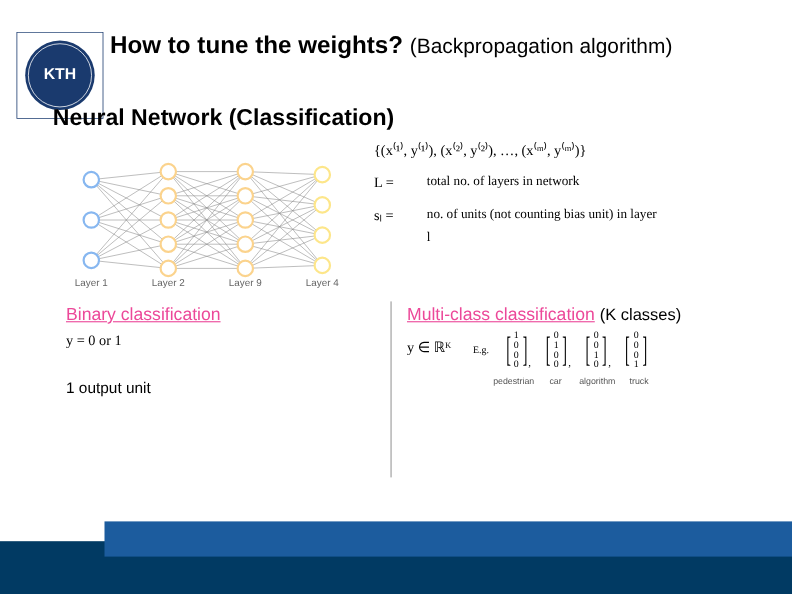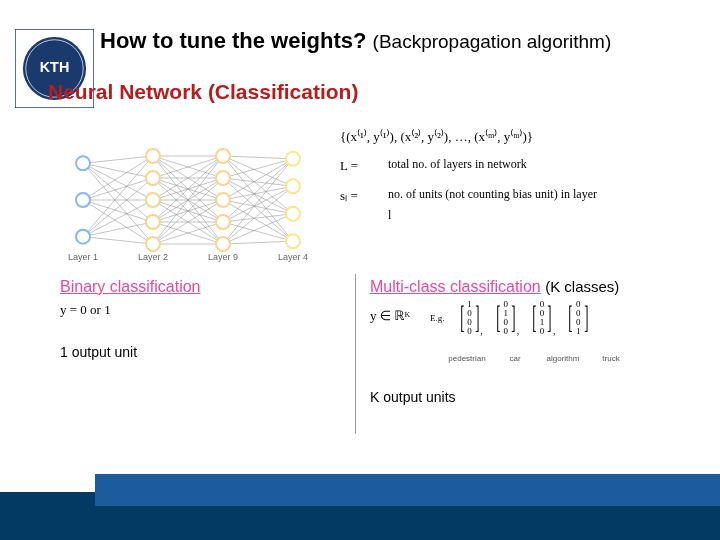--- a/index.html
+++ b/index.html
@@ -1,39 +1,39 @@
 <!DOCTYPE html>
 <html><head>
 <meta charset="utf-8">
 <style>
   * { box-sizing: border-box; margin: 0; padding: 0; }
   body { width: 720px; height: 540px; background: #fff; font-family: Arial, sans-serif; position: relative; overflow: hidden; }
   .slide { width: 100%; height: 100%; position: relative; }
   .logo { position: absolute; top: 12px; left: 15px; width: 79px; height: 55px; margin-top: 17px; }
   .title { position: absolute; top: 28px; left: 100px; font-size: 22px; font-weight: bold; }
   .title-sub { font-weight: normal; font-size: 19px; }
-  .section-heading { position: absolute; top: 80px; left: 48px; font-size: 21px; font-weight: bold; color: #b91c1c; }
+  .section-heading { position: absolute; top: 96px; left: 48px; font-size: 21px; font-weight: bold; color: #000000; }
   .nn-diagram { position: absolute; top: 130px; left: 58px; width: 260px; height: 140px; }
   .layer-label { position: absolute; top: 252px; font-size: 9px; color: #666; }
   .defs { position: absolute; top: 125px; left: 340px; font-size: 13px; line-height: 1.8; font-family: 'Times New Roman', serif; }
   .defs .row { margin-bottom: 6px; display: flex; align-items: flex-start; }
   .defs .lhs { min-width: 48px; }
   .defs .rhs { font-size: 12px; }
   .divider { position: absolute; top: 274px; left: 355px; width: 1px; height: 160px; background: #999; }
   .binary { position: absolute; top: 278px; left: 60px; }
   .multi { position: absolute; top: 278px; left: 370px; }
   .cls-heading { font-size: 16px; text-decoration: underline; color: #ec4899; margin-bottom: 6px; }
   .cls-sub { font-size: 15px; font-weight: normal; }
   .math { font-family: 'Times New Roman', serif; font-size: 13px; margin-top: 2px; }
   .output-units { font-size: 14px; margin-top: 26px; }
   .vecs { display: flex; gap: 10px; align-items: flex-start; margin-top: 4px; font-family: 'Times New Roman', serif; font-size: 10px; }
   .vec { display: flex; align-items: center; }
   .bracket { font-size: 32px; line-height: 0.8; font-weight: 100; transform: scaleX(0.4); }
   .vec-col { display: flex; flex-direction: column; line-height: 1.0; font-size: 9px; }
-  .vec-labels { display: flex; gap: 10px; font-size: 8px; color: #555; margin-top: 18px; }
+  .vec-labels { display: flex; gap: 0; font-size: 8px; color: #555; margin-top: 6px; }
   .vec-labels span { width: 38px; text-align: center; }
   .footer { position: absolute; bottom: 0; left: 0; width: 100%; height: 66px; }
   .footer-dark { position: absolute; bottom: 0; left: 0; width: 100%; height: 48px; background: #013a63; }
   .footer-mid { position: absolute; bottom: 34px; left: 95px; width: 625px; height: 32px; background: #1c5c9e; }
   .eglabel { font-size: 9px; margin-right: 2px; align-self: center; }
 </style>
 </head>
 <body>
 
 <div class="slide">
@@ -215,20 +215,19 @@
             </div>
           </div>
         <div class="vec-labels" id="vec-labels" style="margin-left:18px">
             <span>pedestrian</span>
             <span>car</span>
             <span>algorithm</span>
             <span>truck</span>
           </div>
       </div>
     </div>
-    <div class="output-units">K output units</div>
   </div>
 
   <div class="footer">
     <div class="footer-dark"></div>
     <div class="footer-mid"></div>
   </div>
 </div>
 
 </body></html>

